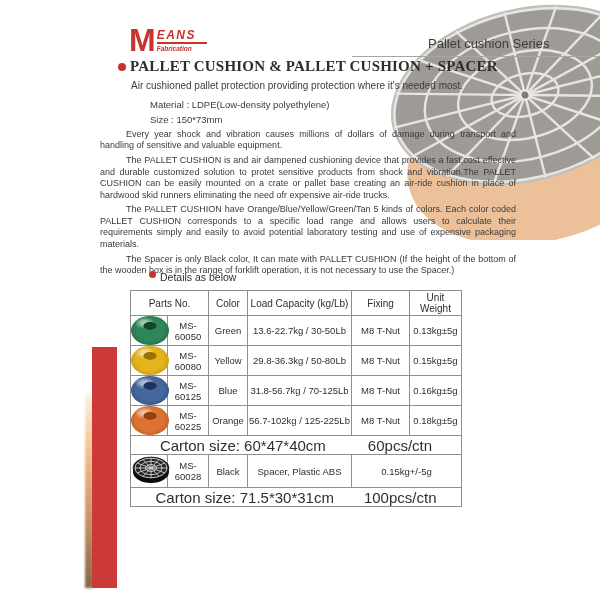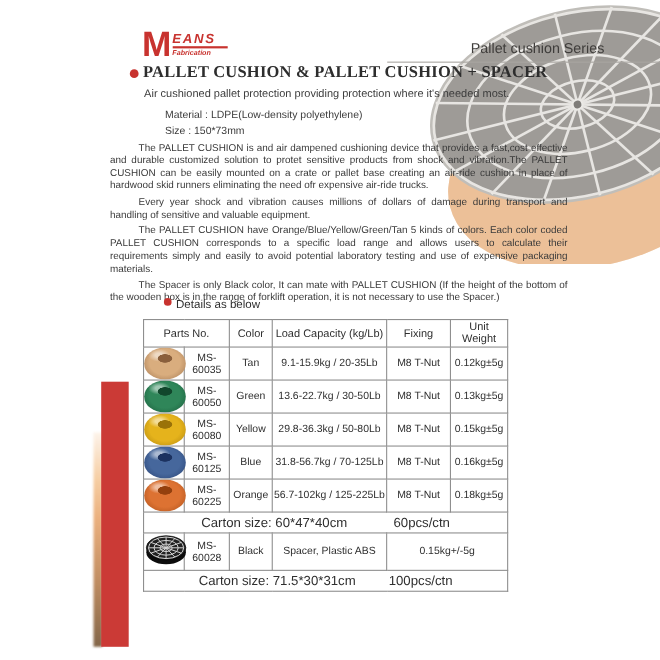--- a/index.html
+++ b/index.html
@@ -51,21 +51,21 @@
     position:absolute; left:130px; top:290px; z-index:2;
     border-collapse: collapse; table-layout: fixed; width:331px;
     font-size:9.5px; color:#2f2f2f; background:#fff;
   }
   table.spec th, table.spec td {
     border:1px solid #8f8f8f; text-align:center; vertical-align:middle;
     padding:0 1px; overflow:visible;
   }
   table.spec th { font-weight:normal; font-size:10px; height:25px; }
   tr.r-data { height:30px; }
-  tr.r-carton { height:19px; font-size:12px; }
+  tr.r-carton { height:19px; font-size:15px; }
   tr.r-spacer { height:31px;margin-left:24px; }
   .qty1 { margin-left:42px; }
   .qty2 { margin-left:30px; }
 
   
   .donut {
     width:38px; height:29px; border-radius:50%;
     margin:0 auto; position:relative; left:-1px;
     background:
       radial-gradient(ellipse 26% 20% at 50% 34%, var(--h) 0 62%, rgba(0,0,0,0) 70%),
@@ -130,22 +130,22 @@
   <div class="title-row">
     <span class="title-bullet"></span>
     <span class="page-title">PALLET CUSHION &amp; PALLET CUSHION + SPACER</span>
   </div>
   <div class="subtitle">Air cushioned pallet protection providing protection where it's needed most.</div>
 
   <div class="material-line">Material : LDPE(Low-density polyethylene)</div>
   <div class="size-line">Size : 150*73mm</div>
 
   <div class="body-text">
+    <p>Every year shock and vibration causes millions of dollars of damage during transport and handling of sensitive and valuable equipment.</p>
     <p>The PALLET CUSHION is and air dampened cushioning device that provides a fast,cost effective and durable customized solution to protet sensitive products from shock and vibration.The PALLET CUSHION can be easily mounted on a crate or pallet base creating an air-ride cushion in place of hardwood skid runners eliminating the need ofr expensive air-ride trucks.</p>
-    <p>Every year shock and vibration causes millions of dollars of damage during transport and handling of sensitive and valuable equipment.</p>
     <p>The PALLET CUSHION have Orange/Blue/Yellow/Green/Tan 5 kinds of colors. Each color coded PALLET CUSHION corresponds to a specific load range and allows users to calculate their requirements simply and easily to avoid potential laboratory testing and use of expensive packaging materials.</p>
     <p>The Spacer is only Black color, It can mate with PALLET CUSHION (If the height of the bottom of the wooden box is in the range of forklift operation, it is not necessary to use the Spacer.)</p>
   </div>
 
   <div class="details-row">
     <span class="details-bullet"></span>
     <span class="details-label">Details as below</span>
   </div>
 
   <table class="spec">
@@ -159,30 +159,20 @@
     </colgroup>
     <tbody>
         <tr>
       <th colspan="2">Parts No.</th>
       <th>Color</th>
       <th>Load Capacity (kg/Lb)</th>
       <th>Fixing</th>
       <th>Unit Weight</th>
     </tr>
 
-    <tr class="r-data">
-      <td class="img-cell">
-            <div class="donut" style="--c:#d9ad7e;--h:#8a5f3c"></div>
-          </td>
-      <td>MS-60035</td>
-      <td>Tan</td>
-      <td>9.1-15.9kg / 20-35Lb</td>
-      <td>M8 T-Nut</td>
-      <td>0.12kg±5g</td>
-    </tr>
 
     <tr class="r-data">
       <td class="img-cell">
             <div class="donut" style="--c:#2f8659;--h:#11472c"></div>
           </td>
       <td>MS-60050</td>
       <td>Green</td>
       <td>13.6-22.7kg / 30-50Lb</td>
       <td>M8 T-Nut</td>
       <td>0.13kg±5g</td>

